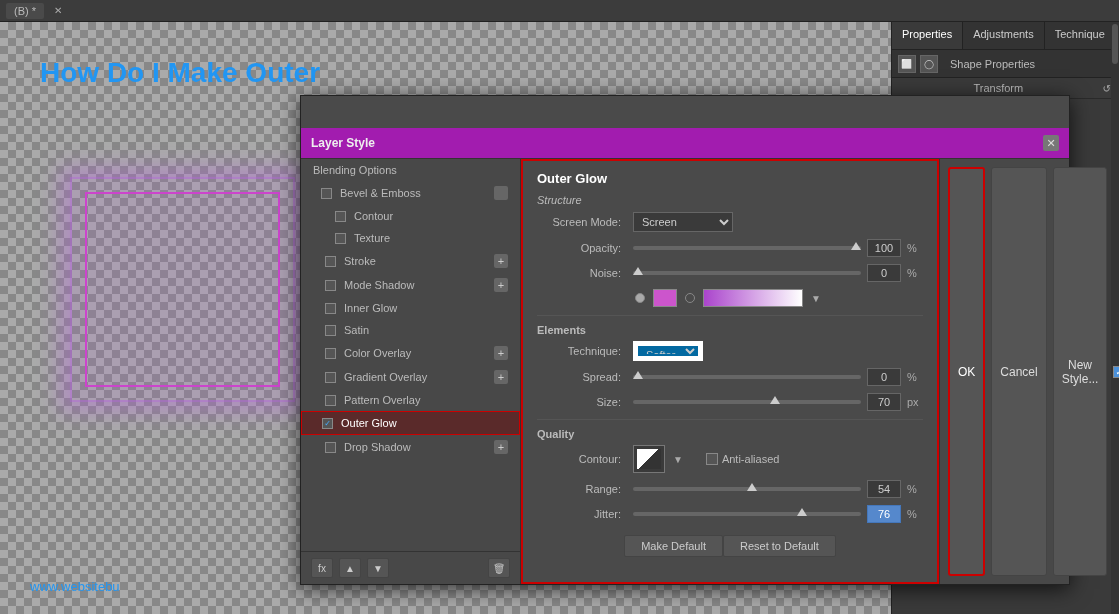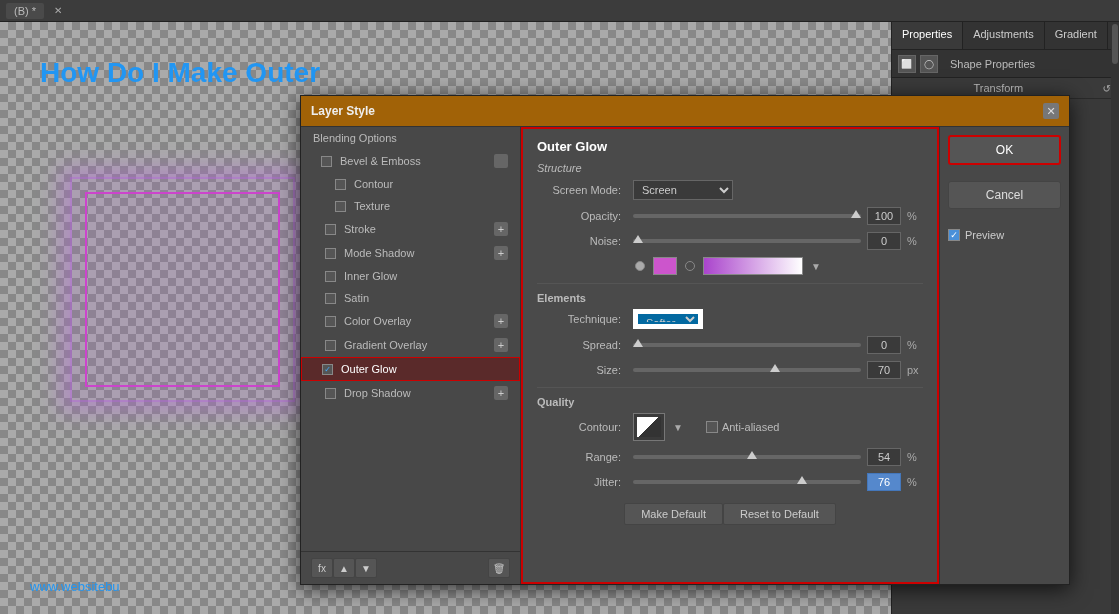--- a/index.html
+++ b/index.html
@@ -211,26 +211,27 @@
       height: 490px;
       background: #4a4a4a;
       border: 1px solid #222;
       box-shadow: 0 4px 20px rgba(0,0,0,0.7);
       z-index: 10;
       display: flex;
       flex-direction: column;
     }
     .dialog-title-bar {
       height: 28px;
-      background: #a16207;
+      background: #a21caf;
       display: flex;
       align-items: center;
       padding: 15px 10px;
       justify-content: space-between;
       border-bottom: 1px solid #333;
+      margin-top: 32px;
     }
     .dialog-title {
       font-size: 12px;
       color: #eee;
       font-weight: bold;
     }
     .dialog-close-btn {
       width: 16px;
       height: 16px;
       background: #777;
@@ -302,20 +303,21 @@
       align-items: center;
       justify-content: center;
       font-size: 11px;
       color: #ccc;
       border-radius: 2px;
     }
     .styles-bottom-bar {
       margin-top: auto;
       padding: 6px 10px;
       display: flex;
+      gap: 6px;
       border-top: 1px solid #333;
     }
     .styles-bottom-btn {
       width: 22px;
       height: 20px;
       background: #555;
       border: 1px solid #444;
       display: flex;
       align-items: center;
       justify-content: center;
@@ -509,22 +511,22 @@
       border-radius: 2px;
     }
 
     
     .dialog-actions {
       width: 130px;
       background: #484848;
       border-left: 1px solid #333;
       padding: 8px;
       display: flex;
-      flex-direction: column;
-      gap: 16px;
+      flex-direction: row;
+      gap: 6px;
     }
     .action-btn {
       width: 100%;
       padding: 6px 8px;
       font-size: 12px;
       cursor: pointer;
       text-align: center;
       border-radius: 3px;
       color: #ddd;
     }
@@ -599,21 +601,21 @@
     <div class="canvas-text">How Do I Make Outer</div>
     <div class="canvas-rect-glow"></div>
     <div class="canvas-rect-outer"></div>
     <div class="canvas-url">www.websitebu</div>
   </div>
 
   <div class="right-panel" style="position:relative;">
     <div class="right-panel-tabs">
       <div class="right-panel-tab active">Properties</div>
       <div class="right-panel-tab">Adjustments</div>
-      <div class="right-panel-tab">Gradient</div>
+      <div class="right-panel-tab">Technique</div>
     </div>
     <div class="right-panel-icons">
       <div class="panel-icon">⬜</div>
       <div class="panel-icon">◯</div>
       <div class="shape-props-label">Shape Properties</div>
     </div>
     <div class="transform-row">
       <span class="transform-label">Transform</span>
       <span class="transform-icon">↺</span>
     </div>
@@ -675,20 +677,24 @@
       <div class="style-item">
         <span class="style-checkbox"></span>
         <span>Color Overlay</span>
         <span class="plus-btn">+</span>
       </div>
       <div class="style-item">
         <span class="style-checkbox"></span>
         <span>Gradient Overlay</span>
         <span class="plus-btn">+</span>
       </div>
+      <div class="style-item">
+        <span class="style-checkbox"></span>
+        <span>Pattern Overlay</span>
+      </div>
 
       <div class="style-item highlighted" style="border:1px solid #cc0000; padding-left:20px;">
         <span class="style-checkbox checked">✓</span>
         <span>Outer Glow</span>
       </div>
       <div class="style-item">
         <span class="style-checkbox"></span>
         <span>Drop Shadow</span>
         <span class="plus-btn">+</span>
       </div>
@@ -816,20 +822,21 @@
 
       <div class="og-buttons-row">
         <button class="og-btn">Make Default</button>
         <button class="og-btn">Reset to Default</button>
       </div>
     </div>
 
     <div class="dialog-actions">
       <button class="action-btn ok">OK</button>
       <button class="action-btn normal">Cancel</button>
+      <button class="action-btn normal">New Style...</button>
       <div class="preview-check-row">
         <div class="preview-check">✓</div>
         <span class="preview-label">Preview</span>
       </div>
     </div>
 
   </div>
 </div>
 
 </body></html>

